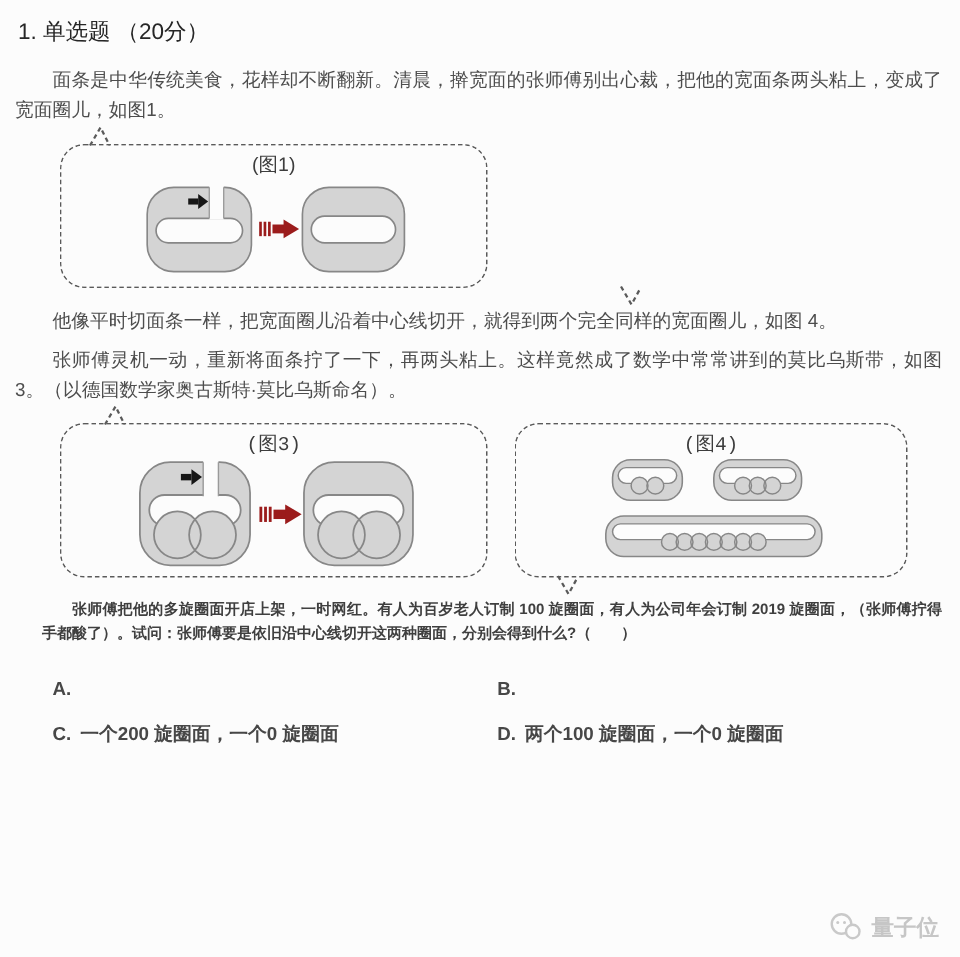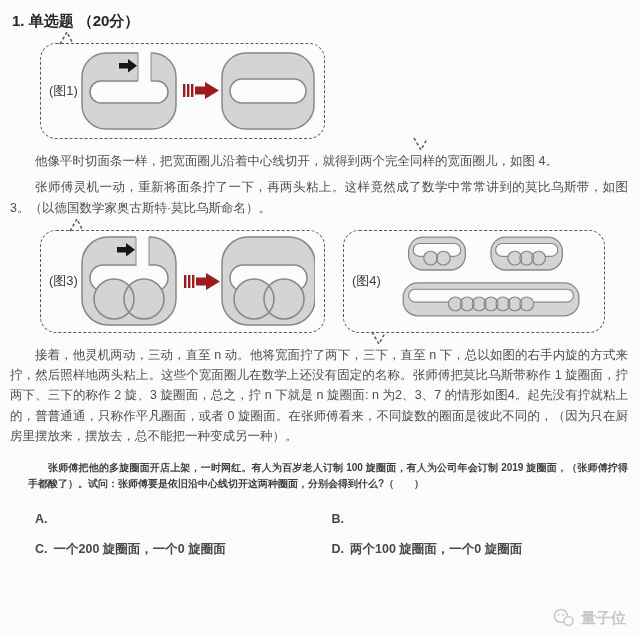--- a/index.html
+++ b/index.html
@@ -4,39 +4,39 @@
 <style>
   html,body{margin:0;padding:0;background:#fff;}
   .page{
     width:640px;height:638px;position:relative;overflow:hidden;
     background:#fcfcfc;
     font-family:"Liberation Sans","DejaVu Sans",sans-serif;
     color:#4d4d4d;
   }
   .inner{padding:8px 12px 0 10px;}
   .title{font-size:15px;color:#262626;margin:4px 0 12px 2px;}
-  .title .t-main{font-weight:bold;}
-  .title .t-score{font-weight:bold;margin-left:4px;}
+  .title .t-main{font-weight:normal;}
+  .title .t-score{font-weight:normal;margin-left:4px;}
   p.body-text{
     font-size:12.5px;line-height:1.62;text-indent:2em;
     margin:0 0 6px 0;color:#4d4d4d;text-align:justify;
   }
   .fig-row{
     display:flex;gap:18px;margin:12px 0 12px 30px;position:relative;
   }
   .fig-box{
     border:1.6px dashed #5a5a5a;border-radius:16px;
     display:flex;align-items:center;box-sizing:border-box;
-    padding:4px 6px 4px 8px;background:transparent;
+    padding:4px 6px 4px 8px;background:transparent;flex-direction:column;
   }
   .fig-box .fig-label{
     font-size:13px;color:#3d3d3d;white-space:nowrap;margin-right:2px;flex:none;
   }
   .row1 .fig-box{height:96px;}
-  .row2 .fig-box{height:103px;}
+  .row2 .fig-box{height:103px;font-family:Liberation Mono, monospace;}
   .box-w1{width:285px;}
   .box-w2{width:262px;}
   .tail{position:absolute;pointer-events:none;}
   .question{
     font-size:10px;line-height:1.62;text-indent:2em;font-weight:bold;
     color:#3f3f3f;margin:14px 0 20px 18px;text-align:justify;
   }
   .options{
     display:grid;grid-template-columns:1fr 1fr;row-gap:15px;
     margin:0 0 0 25px;font-size:12.5px;font-weight:bold;color:#474747;
@@ -50,20 +50,21 @@
 </head>
 <body>
 
 <div class="page">
   <div class="inner">
 
     <div class="title">
       <span class="t-main">1. 单选题</span><span class="t-score">（20分）</span>
     </div>
 
+    <p class="body-text">面条是中华传统美食，花样却不断翻新。清晨，擀宽面的张师傅别出心裁，把他的宽面条两头粘上，变成了宽面圈儿，如图1。</p>
 
     <div class="fig-row row1">
 
       <svg class="tail" style="left:18px;top:-12px;" width="18" height="14" viewBox="0 0 18 14">
         <path d="M2,13 L9,1 L15,13" fill="none" stroke="#5a5a5a" stroke-width="1.5" stroke-dasharray="3,2.4"></path>
       </svg>
       <svg class="tail" style="left:372px;bottom:-12px;" width="18" height="14" viewBox="0 0 18 14">
         <path d="M2,1 L9,13 L15,2" fill="none" stroke="#5a5a5a" stroke-width="1.5" stroke-dasharray="3,2.4"></path>
       </svg>
 
@@ -188,21 +189,20 @@
             <circle cx="83" cy="23" r="7.5" fill="none" stroke="#878787" stroke-width="1.3"></circle>
             <circle cx="96" cy="23" r="7.5" fill="none" stroke="#878787" stroke-width="1.3"></circle>
             <circle cx="109" cy="23" r="7.5" fill="none" stroke="#878787" stroke-width="1.3"></circle>
             <circle cx="122" cy="23" r="7.5" fill="none" stroke="#878787" stroke-width="1.3"></circle>
             <circle cx="135" cy="23" r="7.5" fill="none" stroke="#878787" stroke-width="1.3"></circle>
           </g>
         </svg>
       </div>
     </div>
 
-    <p class="body-text" style="margin-bottom:14px;">接着，他灵机两动，三动，直至 n 动。他将宽面拧了两下，三下，直至 n 下，总以如图的右手内旋的方式来拧，然后照样地两头粘上。这些个宽面圈儿在数学上还没有固定的名称。张师傅把莫比乌斯带称作 1 旋圈面，拧两下、三下的称作 2 旋、3 旋圈面，总之，拧 n 下就是 n 旋圈面: n 为2、3、7 的情形如图4。起先没有拧就粘上的，普普通通，只称作平凡圈面，或者 0 旋圈面。在张师傅看来，不同旋数的圈面是彼此不同的，（因为只在厨房里摆放来，摆放去，总不能把一种变成另一种）。</p>
 
     <p class="question">张师傅把他的多旋圈面开店上架，一时网红。有人为百岁老人订制 100 旋圈面，有人为公司年会订制 2019 旋圈面，（张师傅拧得手都酸了）。试问：张师傅要是依旧沿中心线切开这两种圈面，分别会得到什么?（　　）</p>
 
     <div class="options">
       <div class="option">
         <span>A.</span>
       </div>
       <div class="option">
         <span>B.</span>
       </div>

